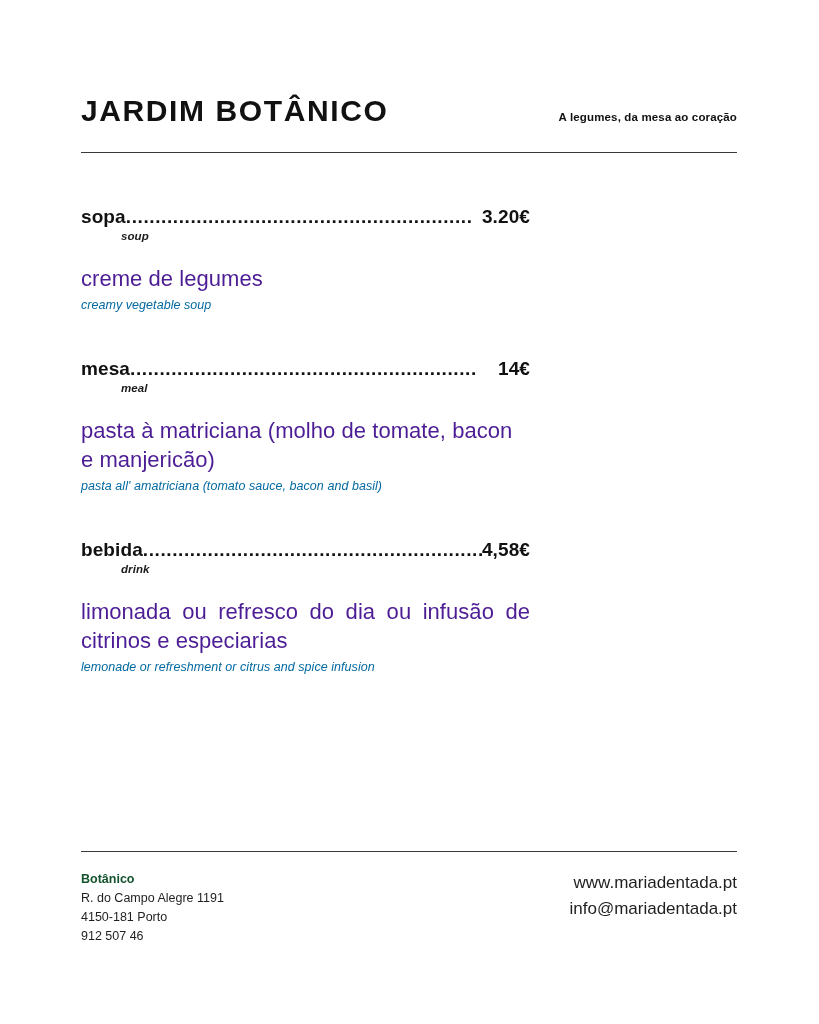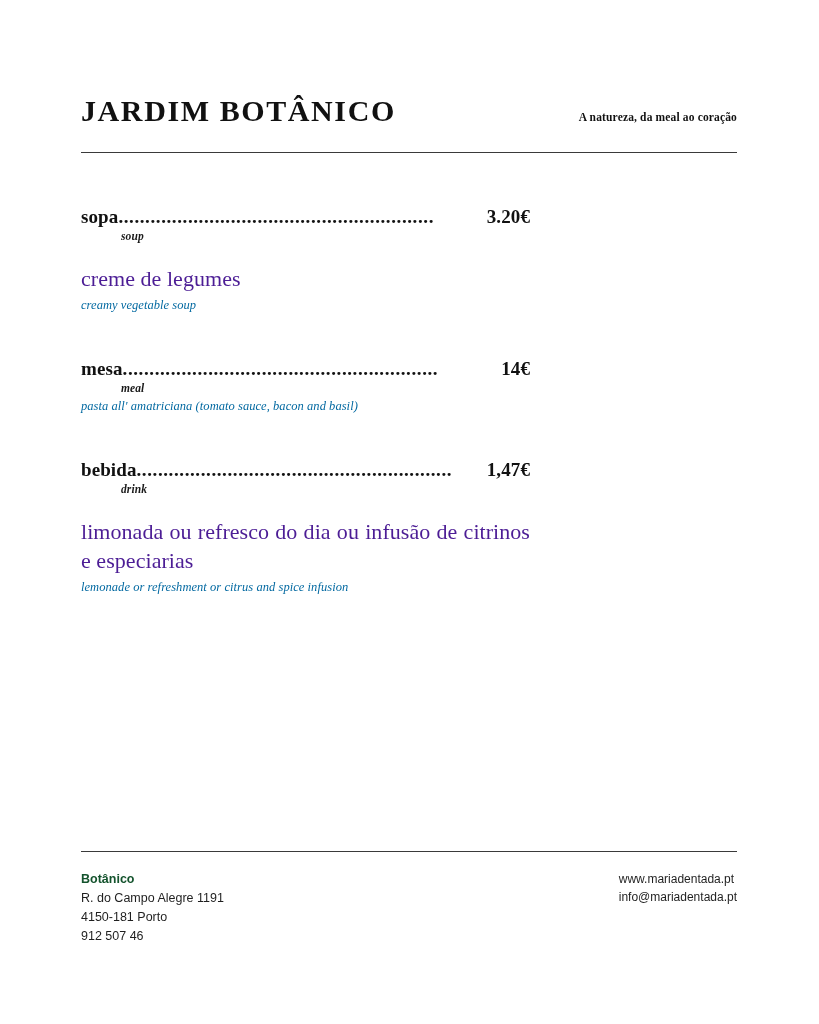--- a/index.html
+++ b/index.html
@@ -22,21 +22,20 @@
     height: 1024px;
     box-sizing: border-box;
     background: #ffffff;
   }
 
   .content {
     position: absolute;
     left: 81px;
     top: 0;
     width: 656px;
-    font-family: Liberation Serif, serif;
   }
 
   
   .header {
     display: flex;
     align-items: baseline;
     justify-content: space-between;
     padding-top: 96px;
   }
   .brand-title {
@@ -143,36 +142,36 @@
   .footer-address {
     font-size: 12.5px;
     line-height: 1.52;
     color: #1f1f1f;
   }
   .footer-address .org {
     font-weight: bold;
     color: #14532d;
   }
   .footer-contact {
-    font-size: 12px;
+    font-size: 17px;
     line-height: 1.52;
     color: #1f1f1f;
-    text-align: left;
+    text-align: right;
   }
 </style>
 </head>
 <body>
 
 <div class="page">
 
   <div class="content">
 
     <div class="header">
       <h1 class="brand-title">JARDIM BOTÂNICO</h1>
-      <div class="brand-tagline">A natureza, da meal ao coração</div>
+      <div class="brand-tagline">A legumes, da mesa ao coração</div>
     </div>
 
     <hr class="rule rule-top">
 
     <div class="menu">
 
       <div class="item">
         <div class="item-line">
           <span class="item-name">sopa</span>
           <span class="item-leader">...........................................................</span>
@@ -183,28 +182,29 @@
         <div class="item-trans">creamy vegetable soup</div>
       </div>
 
       <div class="item">
         <div class="item-line">
           <span class="item-name">mesa</span>
           <span class="item-leader">...........................................................</span>
           <span class="item-price"> 14€</span>
         </div>
         <div class="item-sub">meal</div>
+        <div class="item-desc">pasta à matriciana (molho de tomate, bacon e manjericão)</div>
         <div class="item-trans">pasta all' amatriciana (tomato sauce, bacon and basil)</div>
       </div>
 
       <div class="item">
         <div class="item-line">
           <span class="item-name">bebida</span>
           <span class="item-leader">...........................................................</span>
-          <span class="item-price"> 1,47€</span>
+          <span class="item-price"> 4,58€</span>
         </div>
         <div class="item-sub">drink</div>
         <div class="item-desc justify">limonada ou refresco do dia ou infusão de citrinos e especiarias</div>
         <div class="item-trans">lemonade or refreshment or citrus and spice infusion</div>
       </div>
 
     </div>
   </div>
 
   <div class="footer-wrap">

